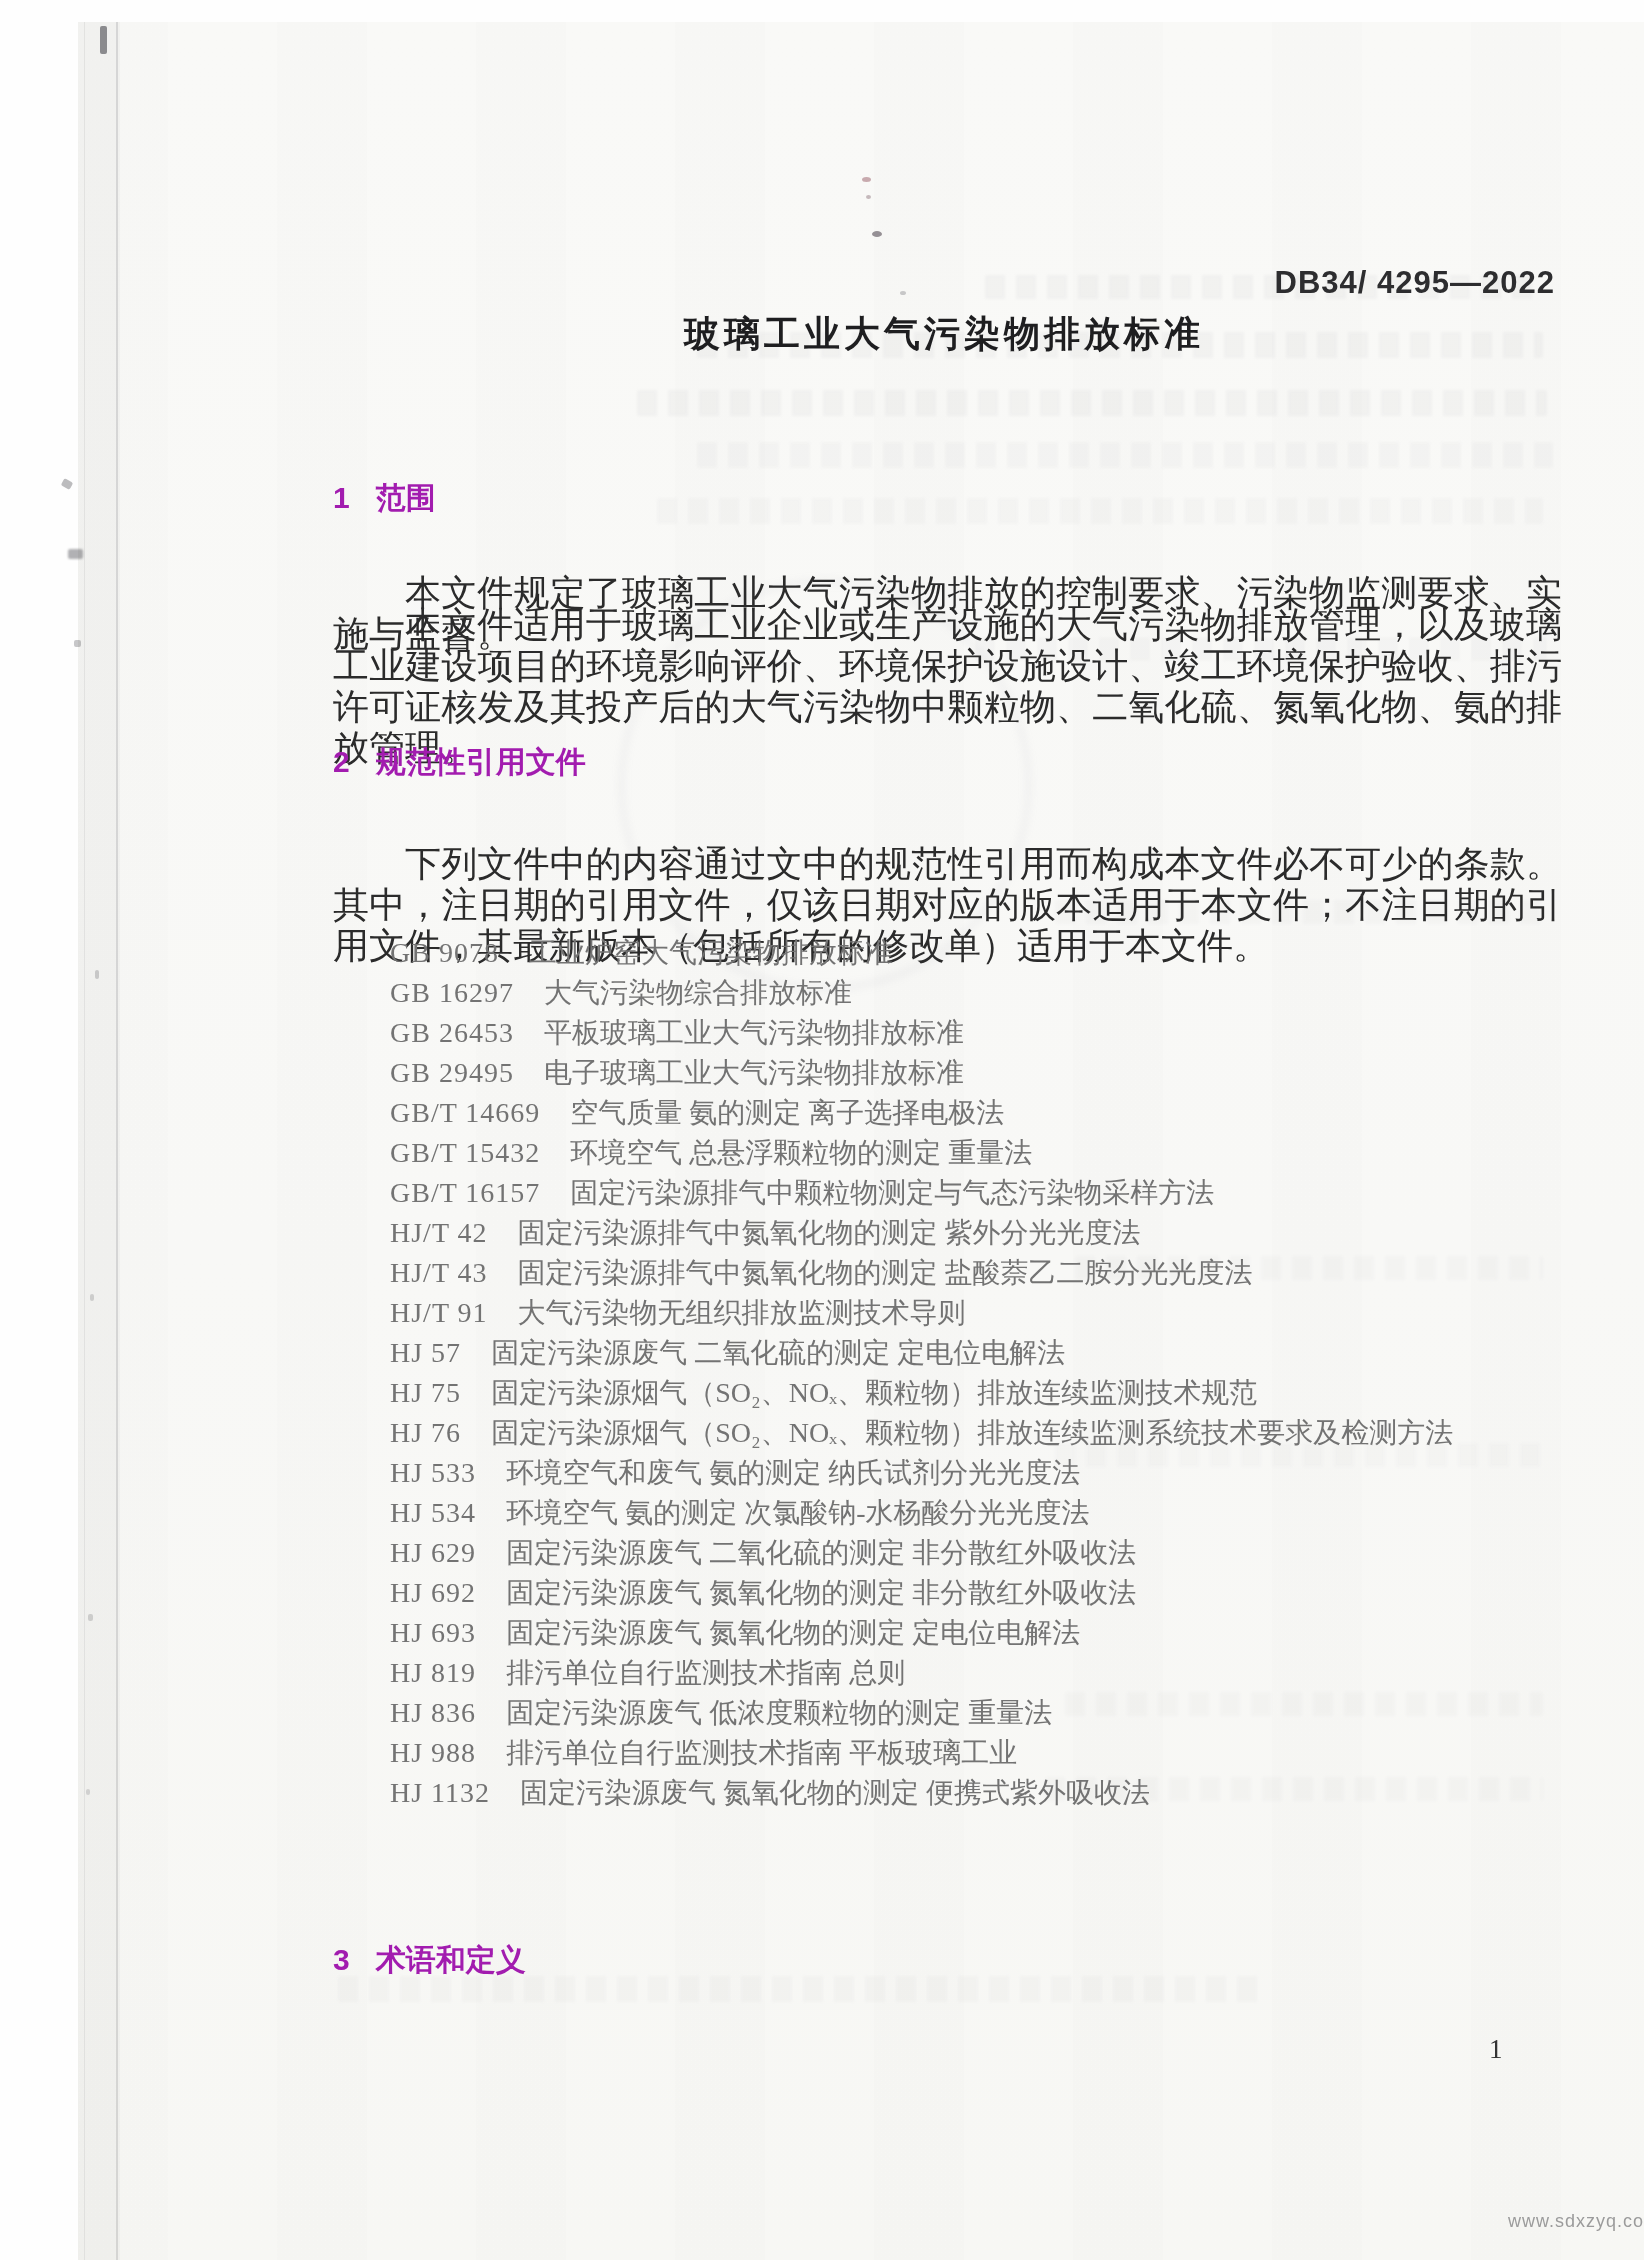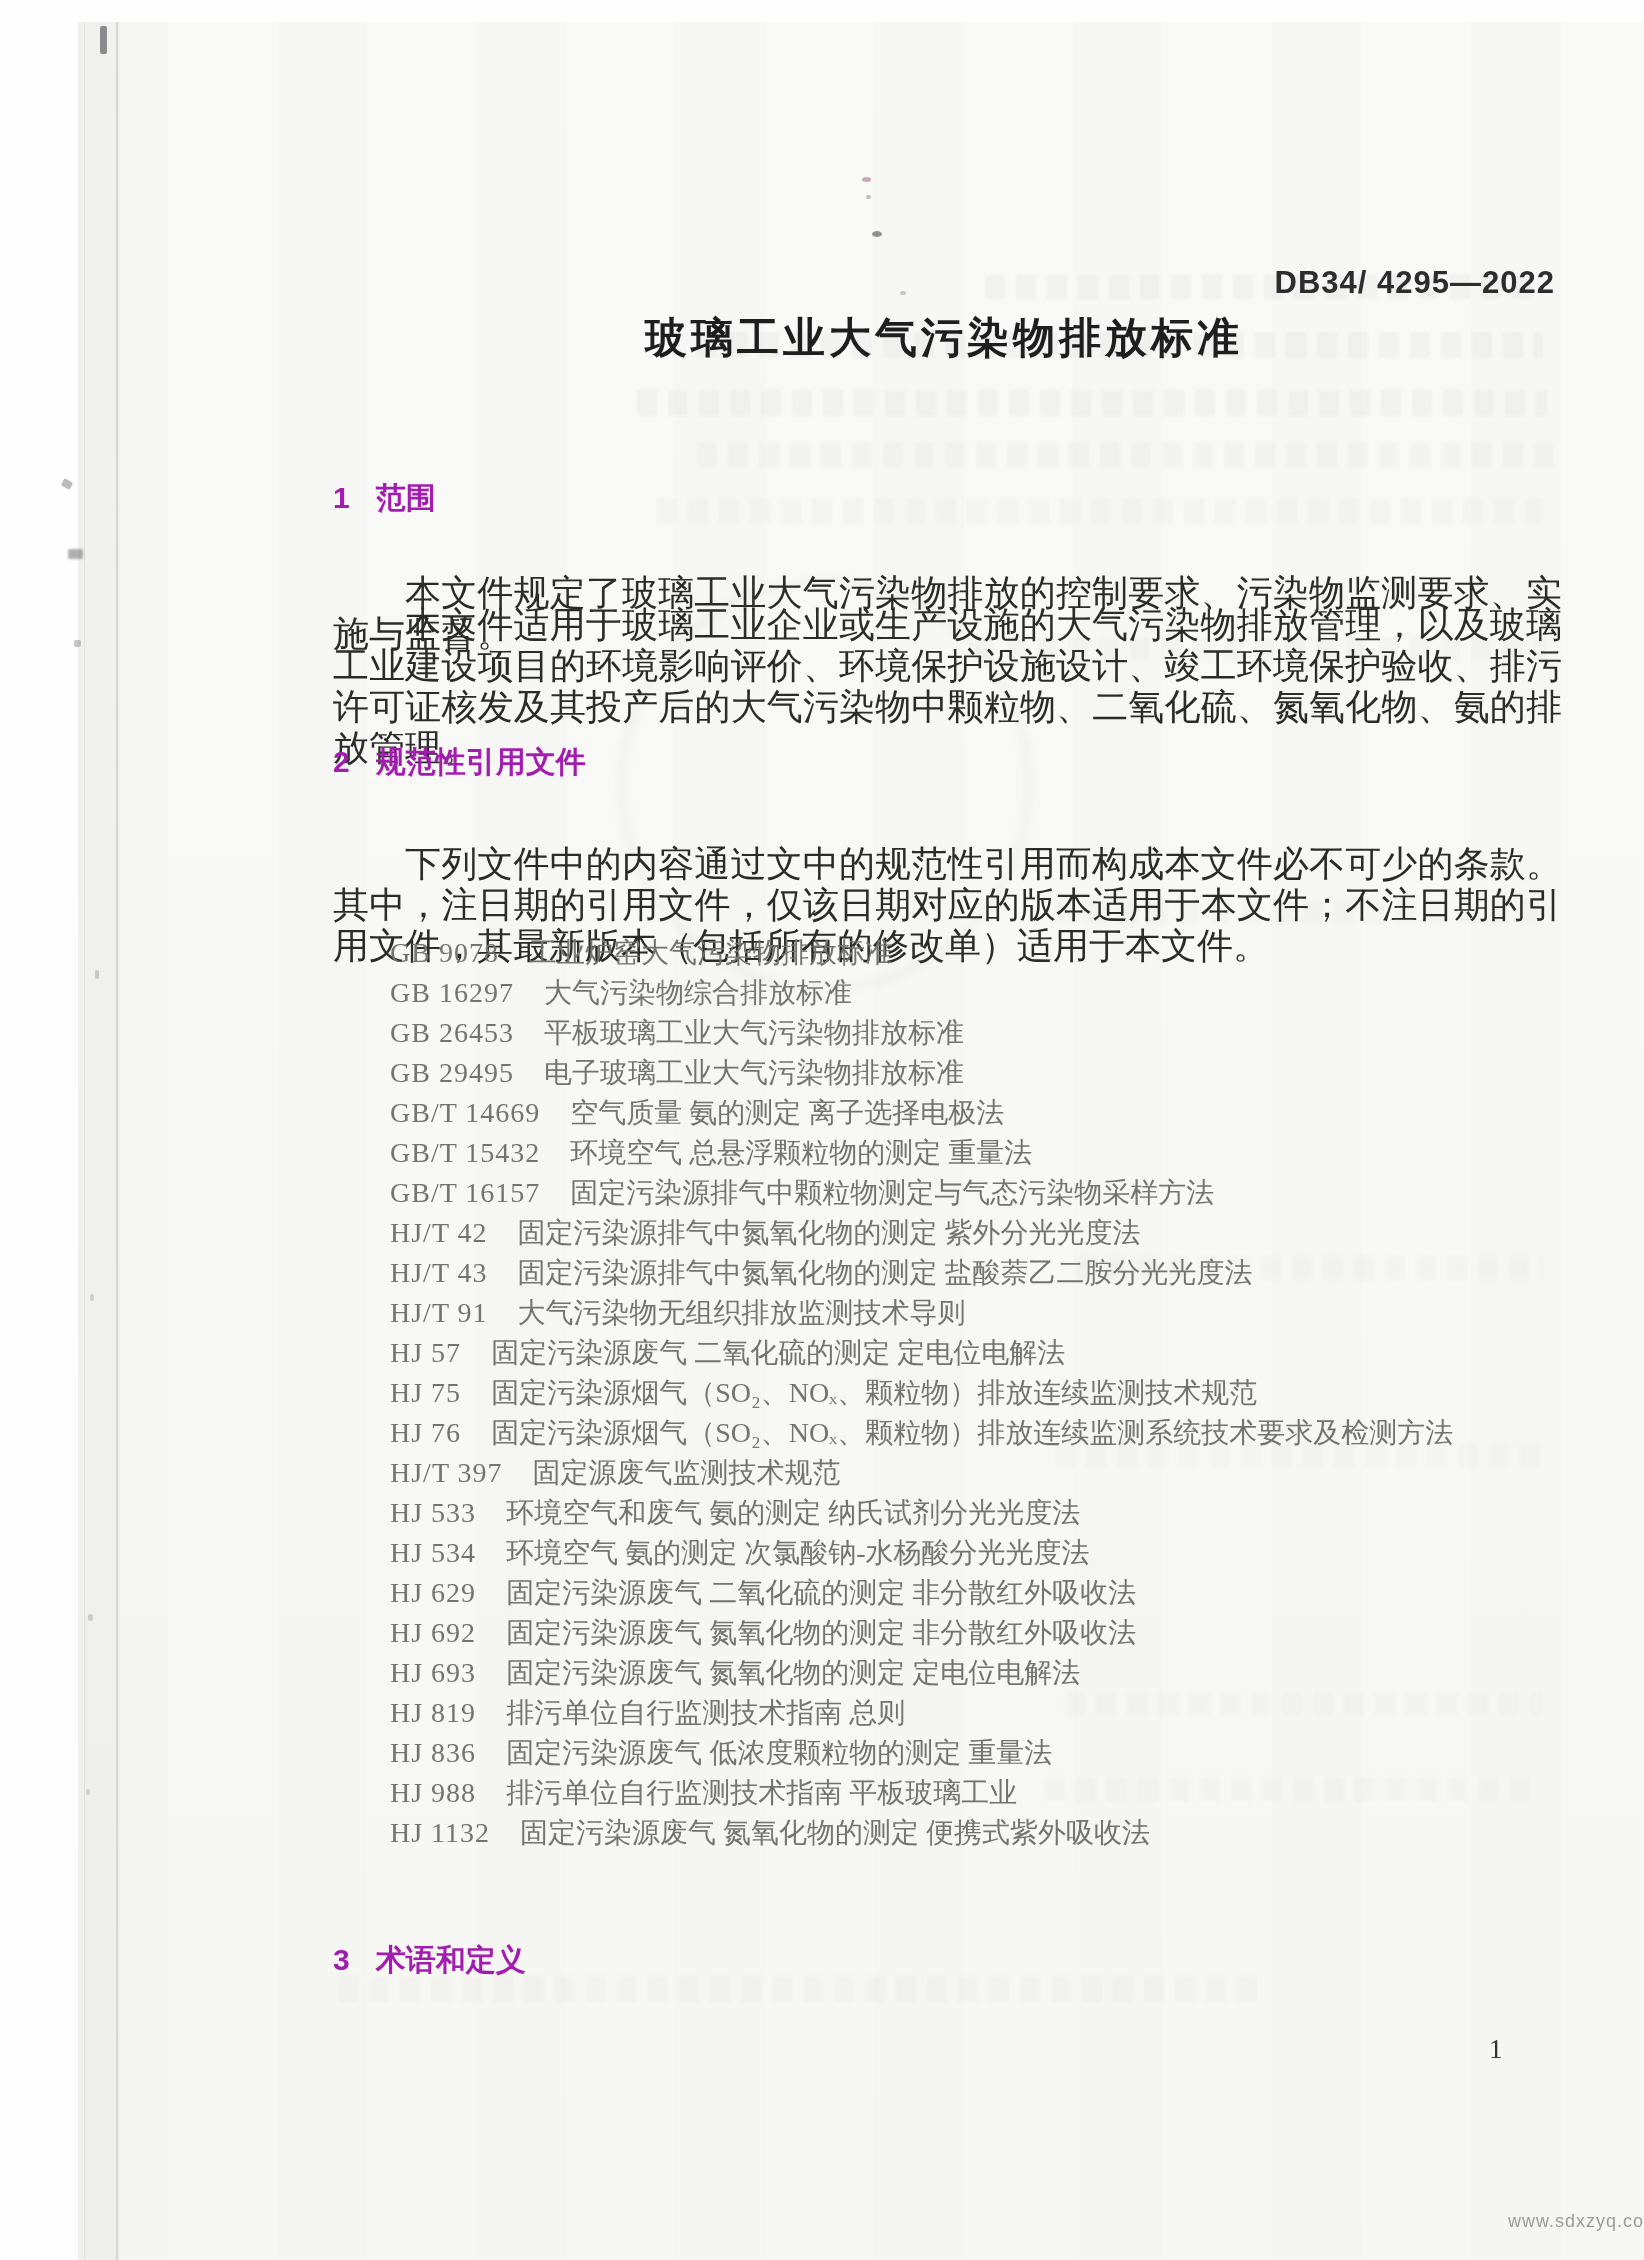--- a/index.html
+++ b/index.html
@@ -35,21 +35,21 @@
   }
 
   .header-code{
     position:absolute;top:245px;left:333px;width:1222px;text-align:right;
     font-family:"Liberation Sans","DejaVu Sans",sans-serif;
     font-size:31px;font-weight:600;letter-spacing:1px;color:#2d2d2f;margin-top:20px;
   }
   .doc-title{
     position:absolute;top:310px;left:333px;width:1222px;text-align:center;
     font-family:"Liberation Sans","DejaVu Sans",sans-serif;
-    font-size:42px;font-weight:700;letter-spacing:4px;color:#1e1e20;
+    font-size:36px;font-weight:700;letter-spacing:4px;color:#1e1e20;
   }
   .sec-heading{
     position:absolute;left:333px;
     font-family:"Liberation Sans","DejaVu Sans",sans-serif;
     font-size:30px;font-weight:700;color:#a21caf;white-space:nowrap;
   }
   .sec-heading .num{margin-right:26px;}
   .h1{top:478px;} .h2{top:742px;} .h3{top:1940px;}
 
   .para{
@@ -172,23 +172,20 @@
     </li>
 
     <li>
       <span class="ref-code">HJ 75</span><span class="ref-title">固定污染源烟气（SO₂、NOₓ、颗粒物）排放连续监测技术规范</span>
     </li>
 
     <li>
       <span class="ref-code">HJ 76</span><span class="ref-title">固定污染源烟气（SO₂、NOₓ、颗粒物）排放连续监测系统技术要求及检测方法</span>
     </li>
 
-    <li>
-      <span class="ref-code">HJ/T 397</span><span class="ref-title">固定源废气监测技术规范</span>
-    </li>
 
     <li>
       <span class="ref-code">HJ 533</span><span class="ref-title">环境空气和废气 氨的测定 纳氏试剂分光光度法</span>
     </li>
 
     <li>
       <span class="ref-code">HJ 534</span><span class="ref-title">环境空气 氨的测定 次氯酸钠-水杨酸分光光度法</span>
     </li>
 
     <li>

